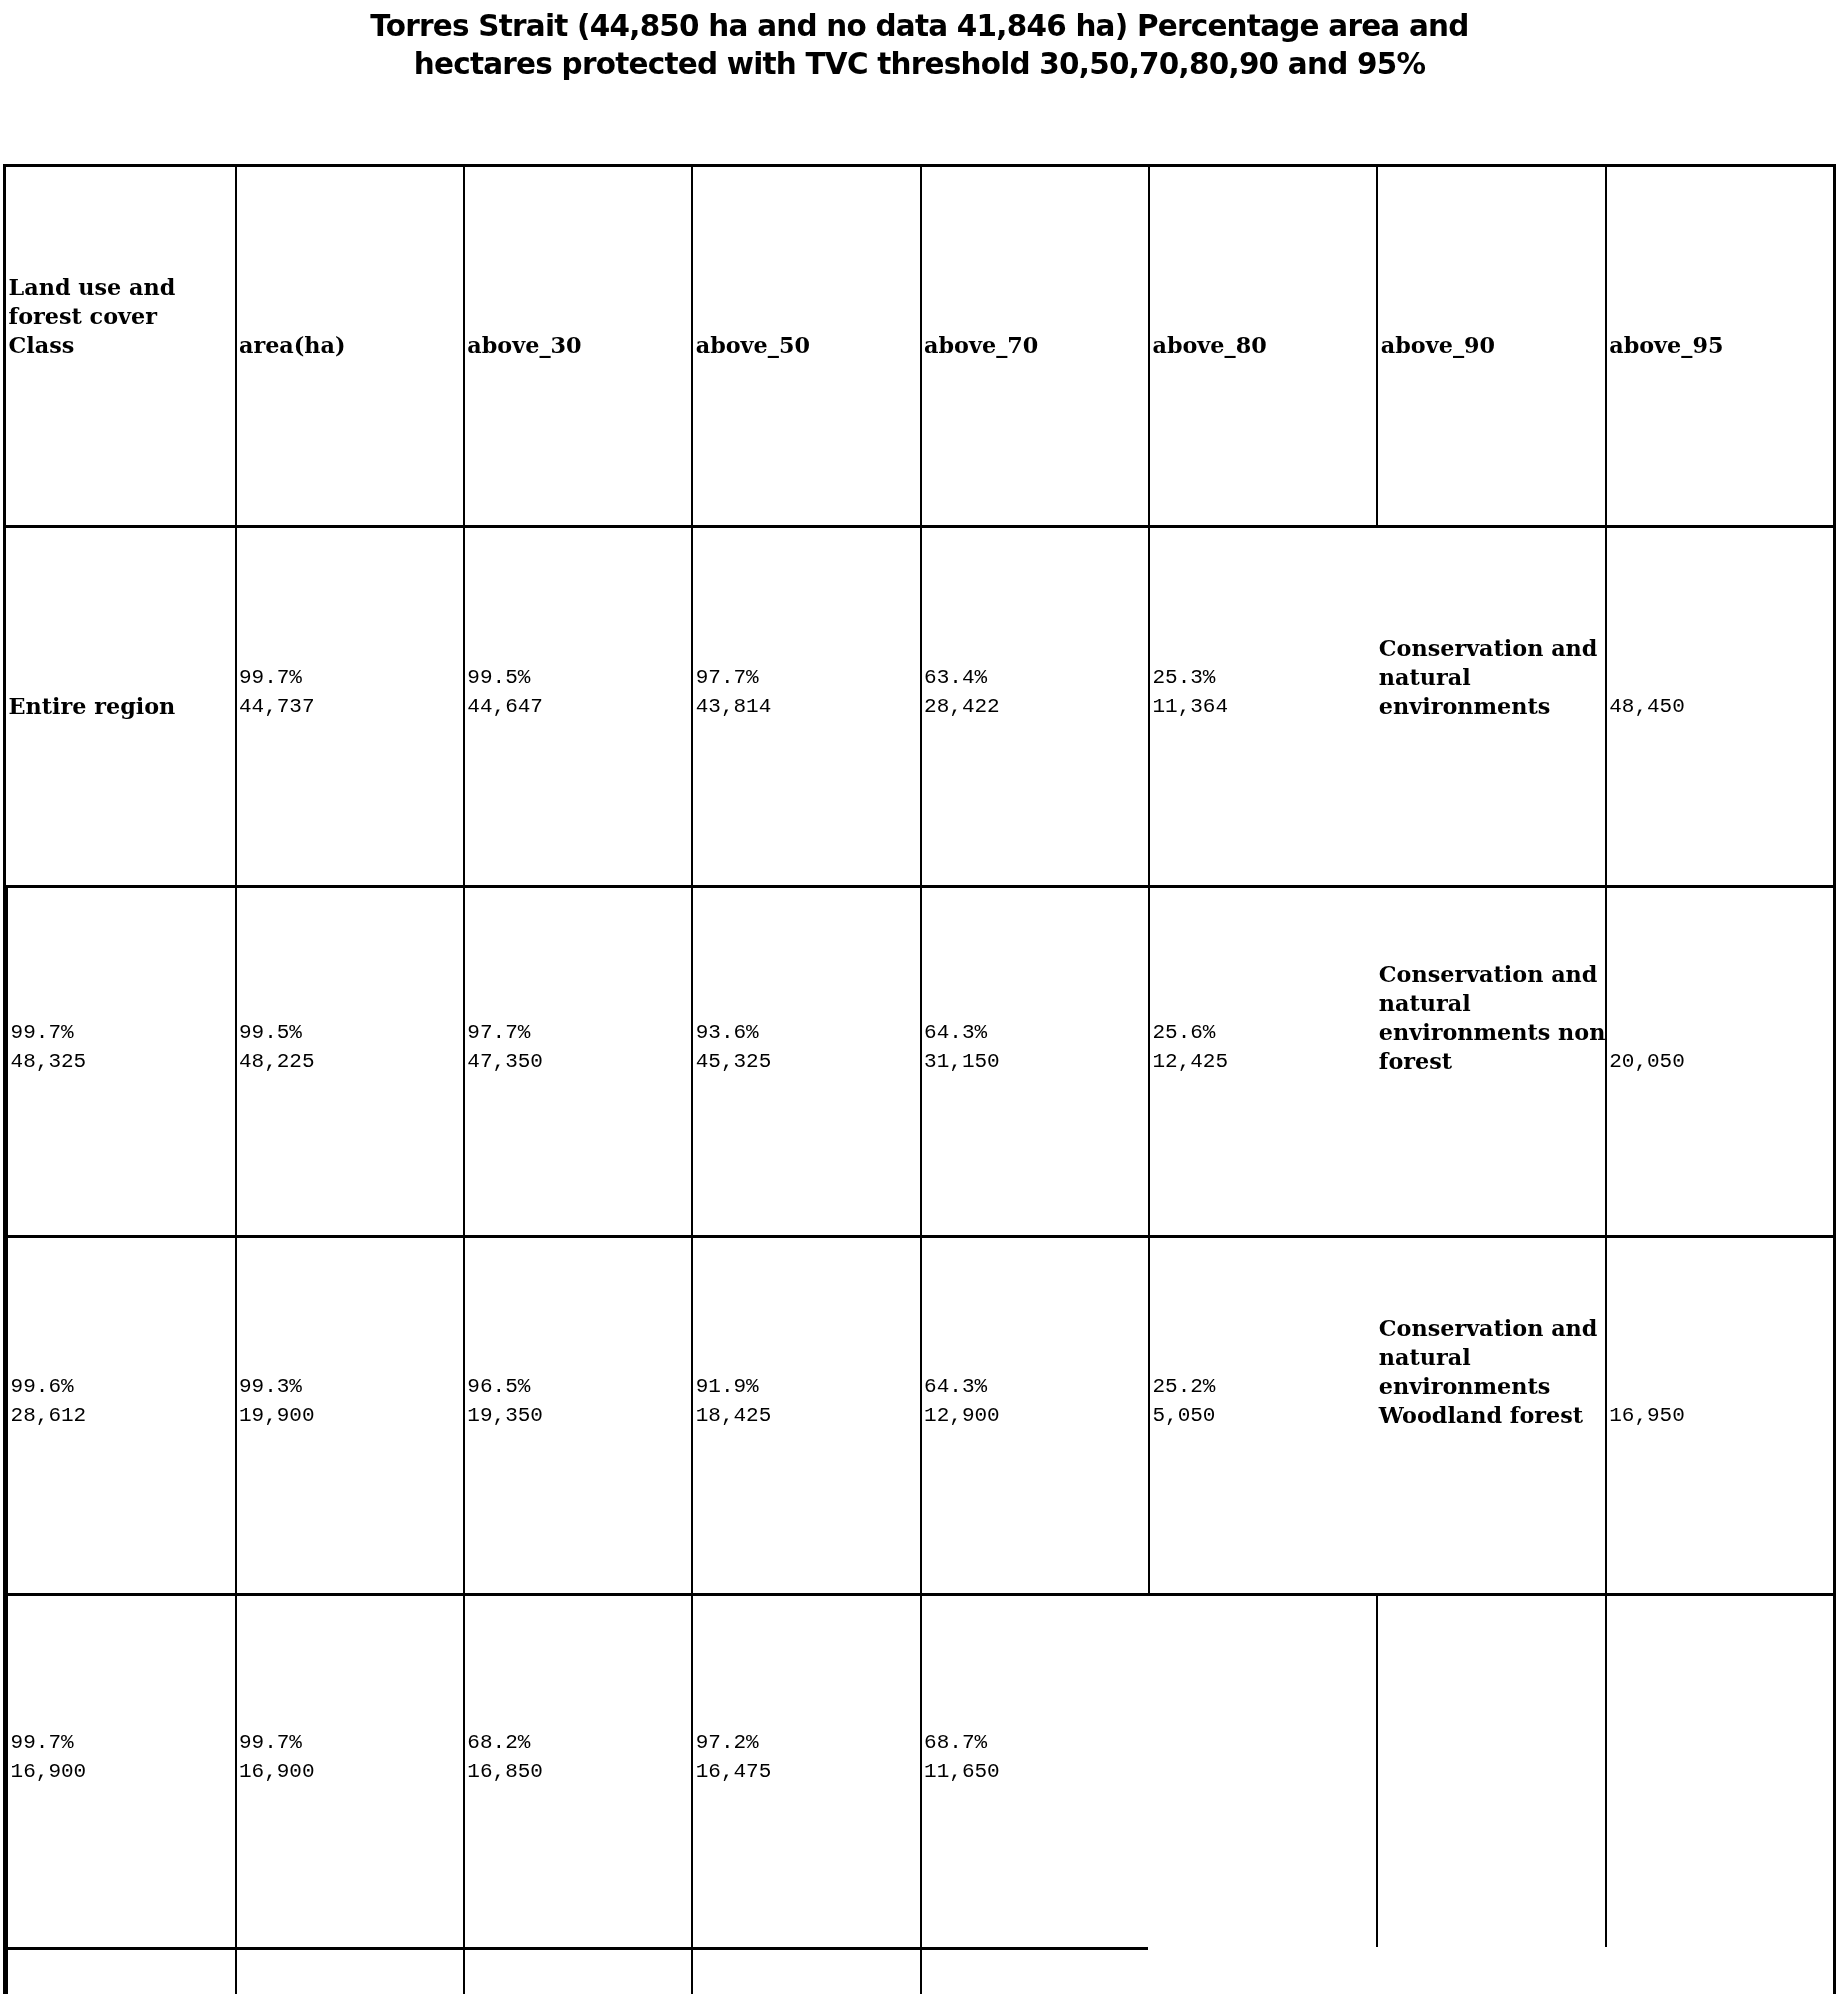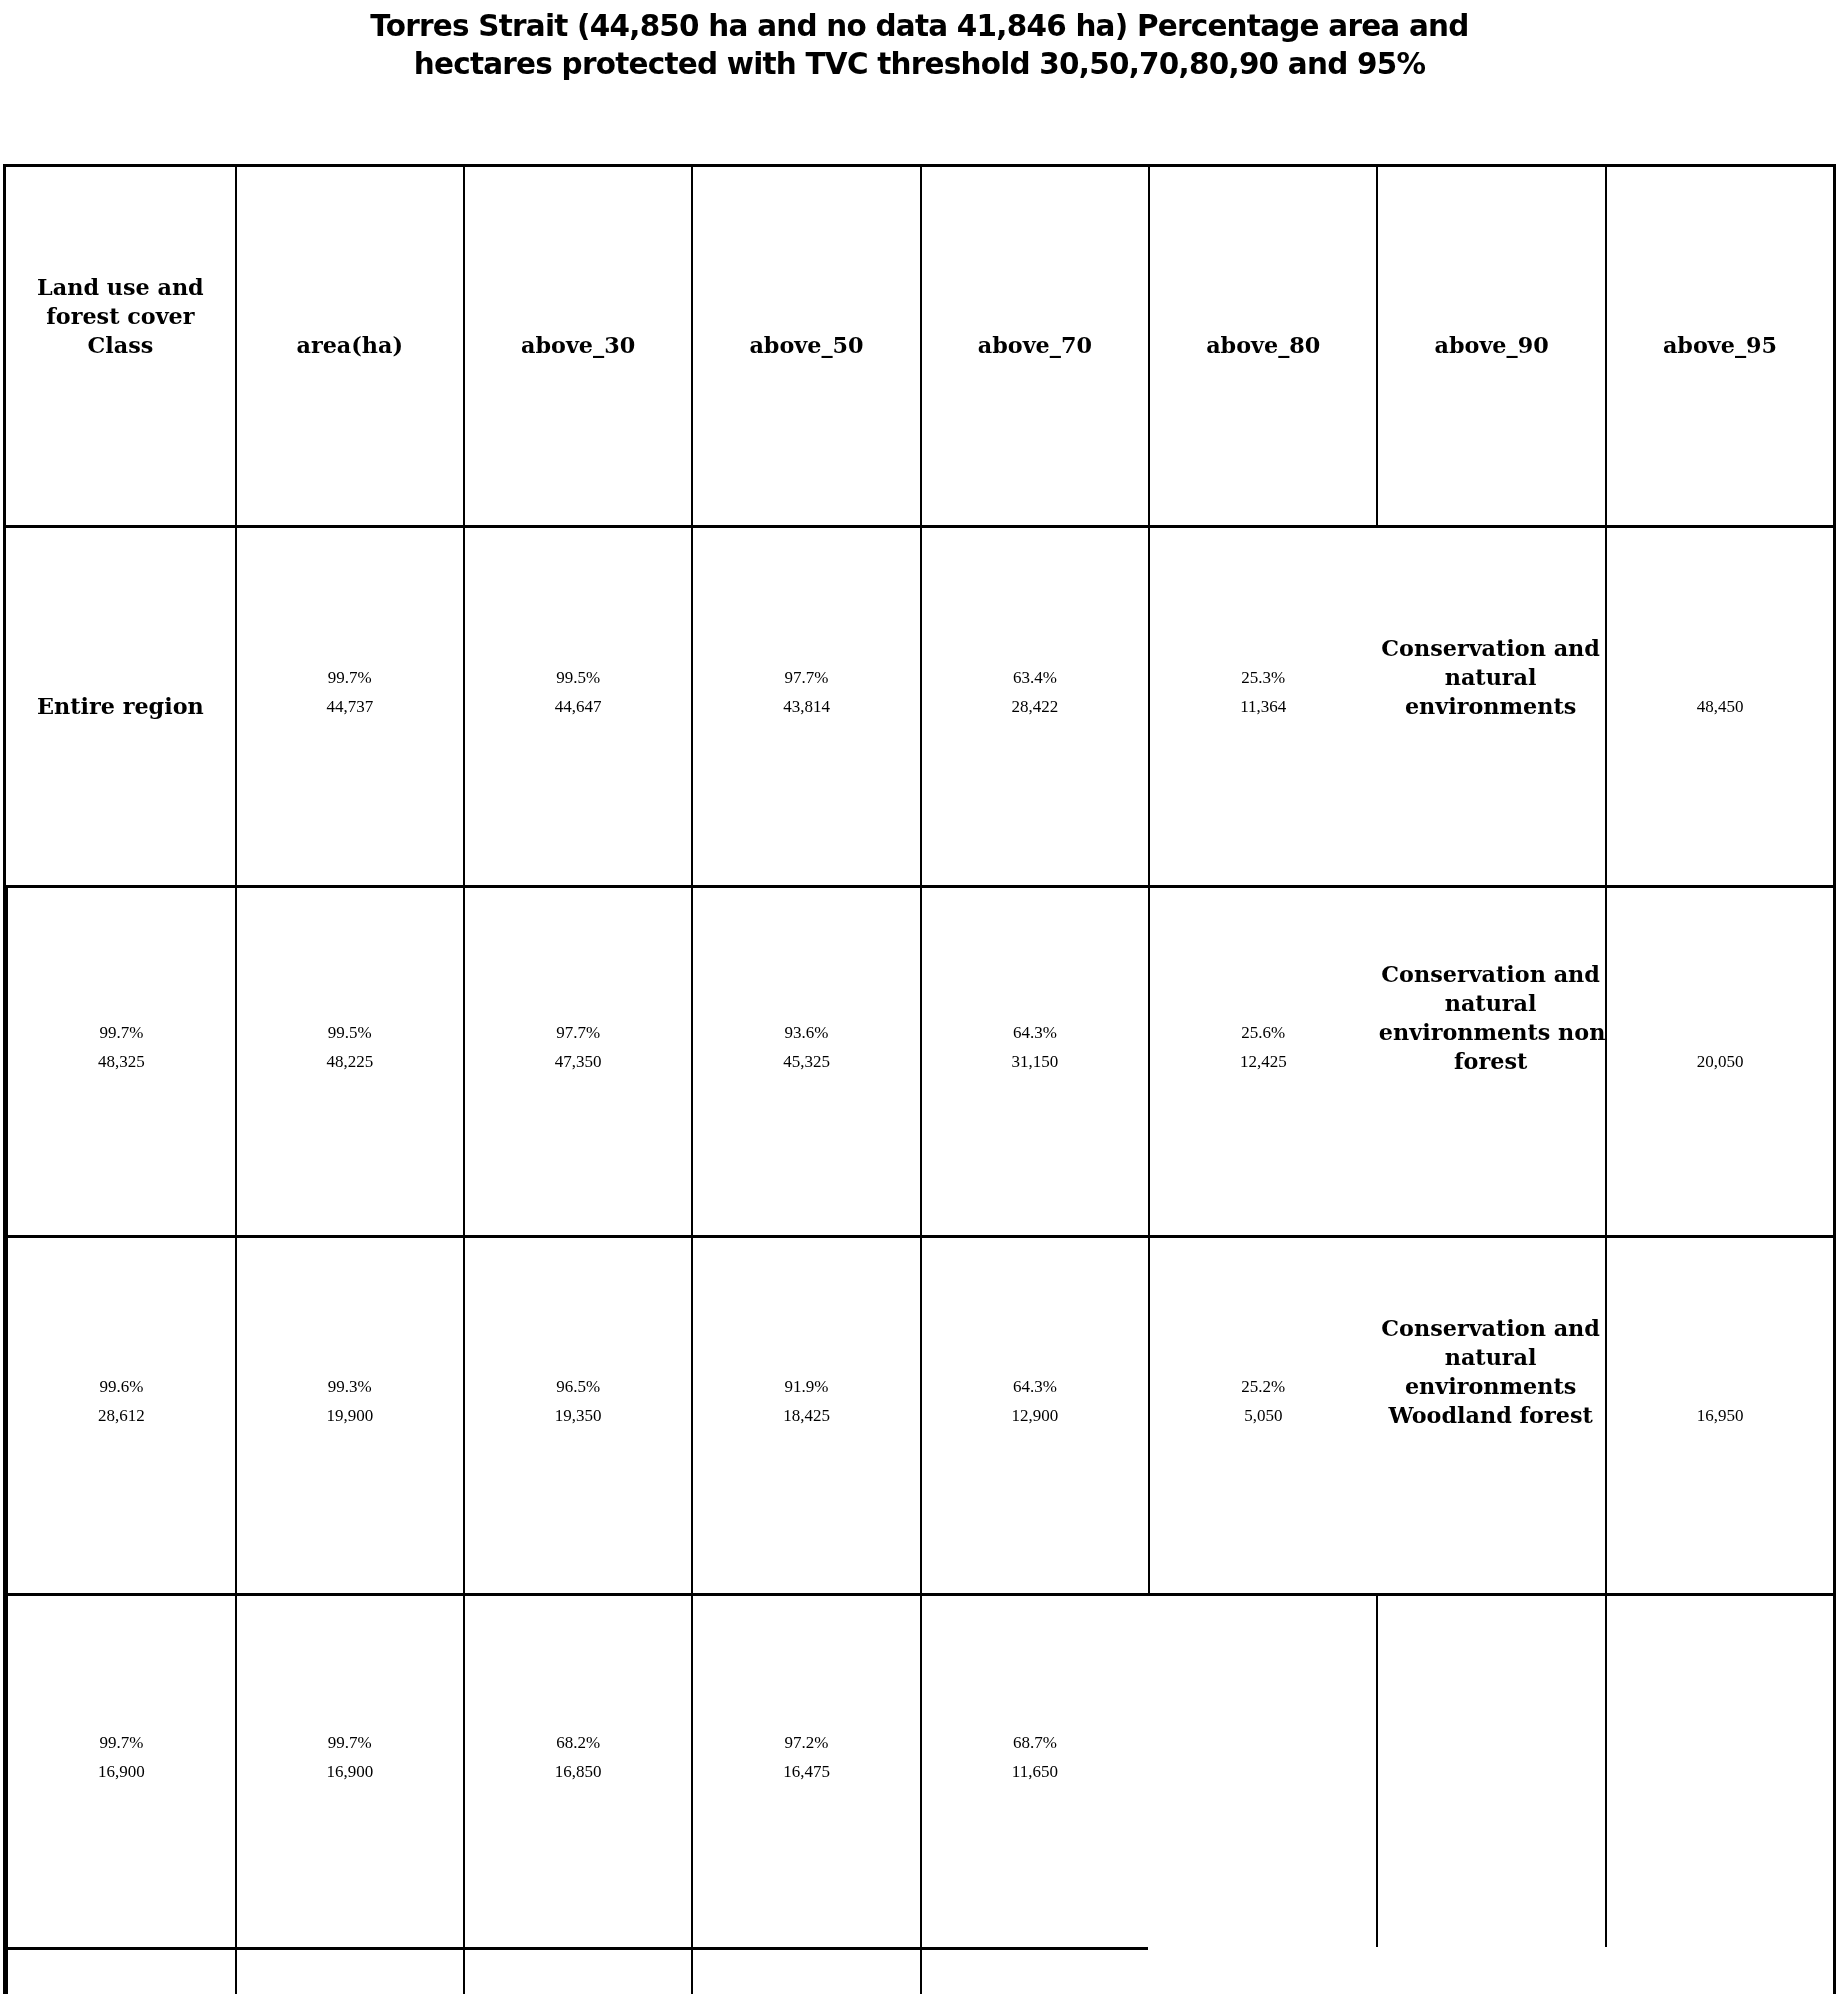--- a/index.html
+++ b/index.html
@@ -13,24 +13,24 @@
          font-family:"DejaVu Sans","Liberation Sans",sans-serif;}
 
   
   .tbl{position:absolute;left:3.2px;top:164px;width:1833px;height:2138px;
        border:3.2px solid #000;box-sizing:border-box;display:grid;
        grid-template-columns:repeat(8,1fr);
        grid-template-rows:358px 360px 350px 358px 354px 1fr;}
   .cell{position:relative;box-sizing:border-box;border-left:2.4px solid #000;border-top:3.6px solid #000;background:#fff;}
   .cell.c0{border-left:none;}
   .cell.r0{border-top:none;}
-  .ct{position:absolute;left:2.4px;right:2.4px;bottom:calc(50% - 14.4px);text-align:center;}
+  .ct{position:absolute;left:2.4px;right:2.4px;bottom:calc(50% - 14.4px);text-align:left;}
   .ct div{height:29px;line-height:29px;white-space:nowrap;}
   .lbl{font-family:"DejaVu Serif","Liberation Serif",serif;font-weight:bold;font-size:22.3px;}
-  .num{font-family:Liberation Serif, serif;font-weight:400;font-size:17px;}
+  .num{font-family:Liberation Mono, monospace;font-weight:400;font-size:21px;}
 </style>
 </head>
 <body>
 
 <div id="page">
 
   <div class="title">
     <div>Torres Strait (44,850 ha and no data 41,846 ha) Percentage area and</div>
     <div>hectares protected with TVC threshold 30,50,70,80,90 and 95%</div>
   </div>

